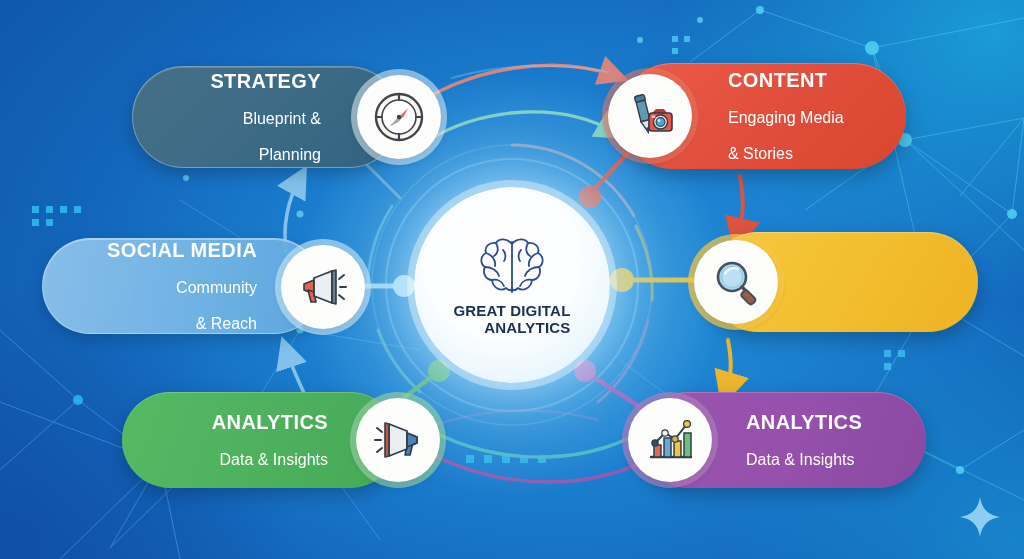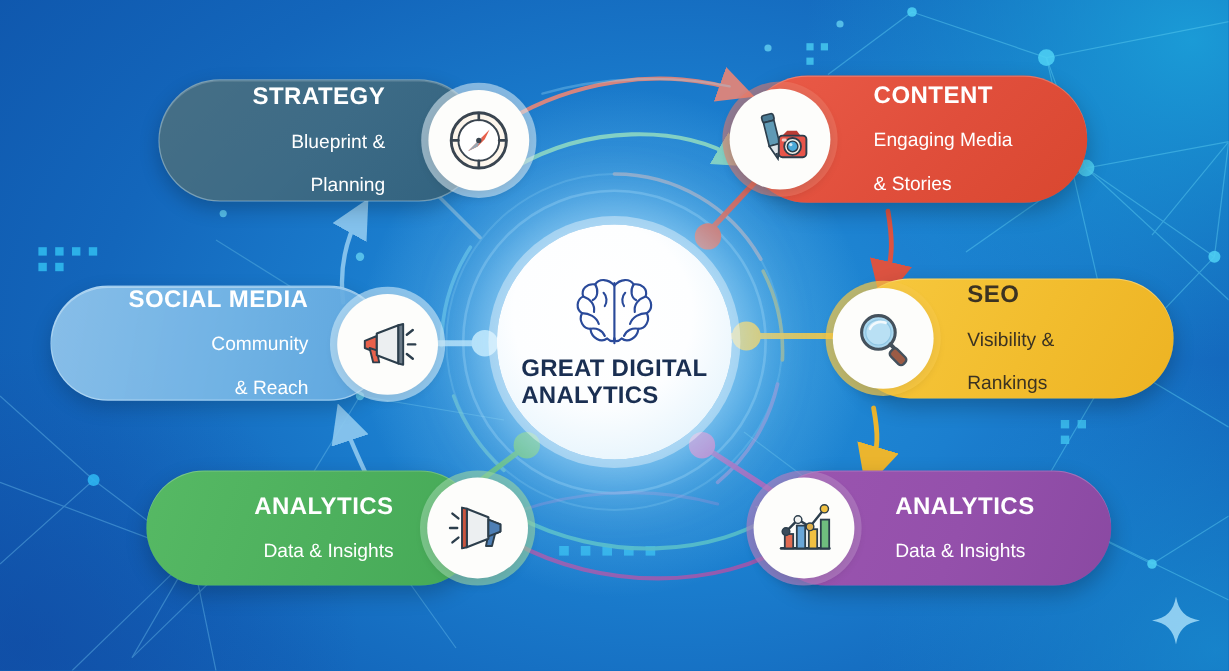--- a/index.html
+++ b/index.html
@@ -40,22 +40,22 @@
   .hub{
     position:absolute;left:512px;top:285px;width:196px;height:196px;
     transform:translate(-50%,-50%);
     border-radius:50%;
     background:radial-gradient(circle at 45% 38%, #ffffff 0%, #fdfeff 46%, #eaf6fd 74%, #d6eefb 100%);
     box-shadow:0 0 0 7px rgba(255,255,255,.38), 0 0 46px 16px rgba(180,228,255,.55);
     display:flex;flex-direction:column;align-items:center;justify-content:center;
   }
   .hub-brain{width:74px;height:62px;margin-bottom:6px;}
   .hub-title{
-    color:#1a2f52;font-weight:bold;font-size:20px;line-height:1.16;
-    text-align:left;letter-spacing:.2px;
+    color:#1a2f52;font-weight:bold;font-size:15px;line-height:1.16;
+    text-align:right;letter-spacing:.2px;
   }
 
   
   .card{
     position:absolute;display:flex;align-items:center;
     border-radius:62px;
     box-sizing:border-box;
   }
   .card .txt{display:flex;flex-direction:column;}
   .card .t1{font-weight:bold;font-size:20px;letter-spacing:.4px;line-height:1.15;}
@@ -397,25 +397,20 @@
   <div class="card" id="card-seo">
     <div class="badge">
       <svg class="ico" viewBox="0 0 50 50">
         <circle cx="21" cy="20" r="14" fill="#a9d7ef" stroke="#44515c" stroke-width="2.6"></circle>
         <circle cx="21" cy="20" r="10.5" fill="#b9e0f4" stroke="#8fc5e2" stroke-width="1"></circle>
         <path d="M14 17 C16 12 22 10 27 12" fill="none" stroke="#f2f9fd" stroke-width="2.2" stroke-linecap="round"></path>
         <line x1="31" y1="30" x2="36" y2="35" stroke="#44515c" stroke-width="3.4" stroke-linecap="round"></line>
         <rect x="33" y="33" width="8" height="15" rx="3" transform="rotate(-45 37 40)" fill="#9b5b45" stroke="#44515c" stroke-width="2"></rect>
       </svg>
     </div>
-    <div class="txt">
-      <div class="t1">SEO</div>
-      <div class="t2">Visibility &amp;</div>
-      <div class="t2">Rankings</div>
-    </div>
   </div>
 
   <div class="card" id="card-analytics-left">
     <div class="txt">
       <div class="t1">ANALYTICS</div>
       <div class="t2">Data &amp; Insights</div>
     </div>
     <div class="badge">
       <svg class="ico" viewBox="0 0 50 50">
         <g transform="translate(50,0) scale(-1,1)">

